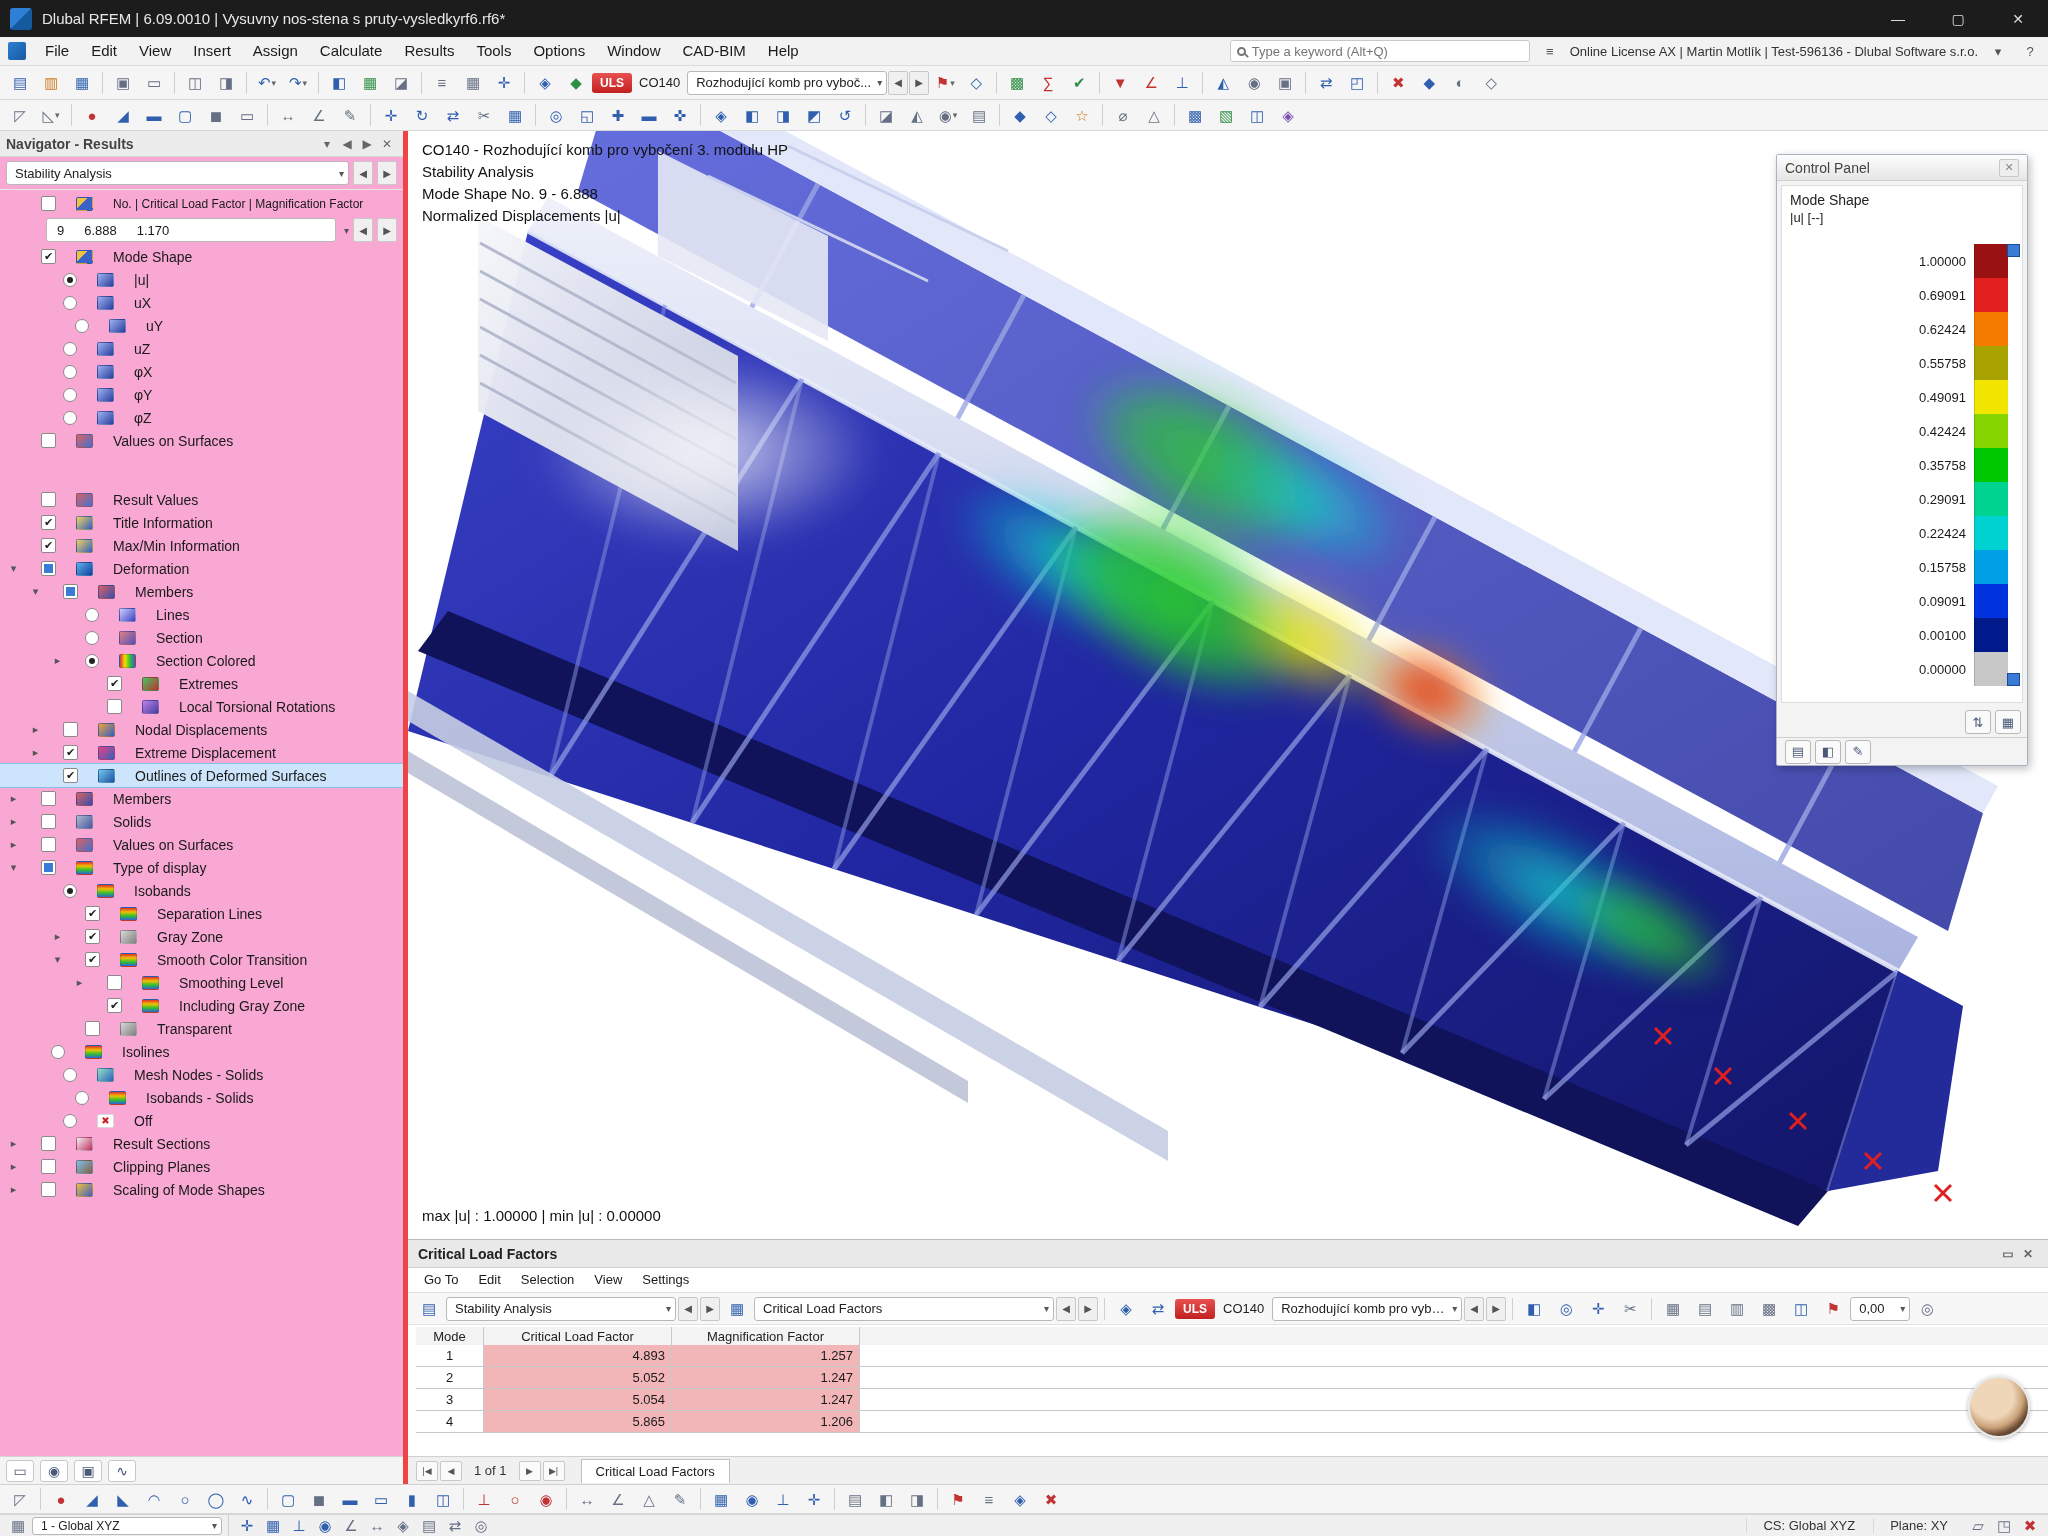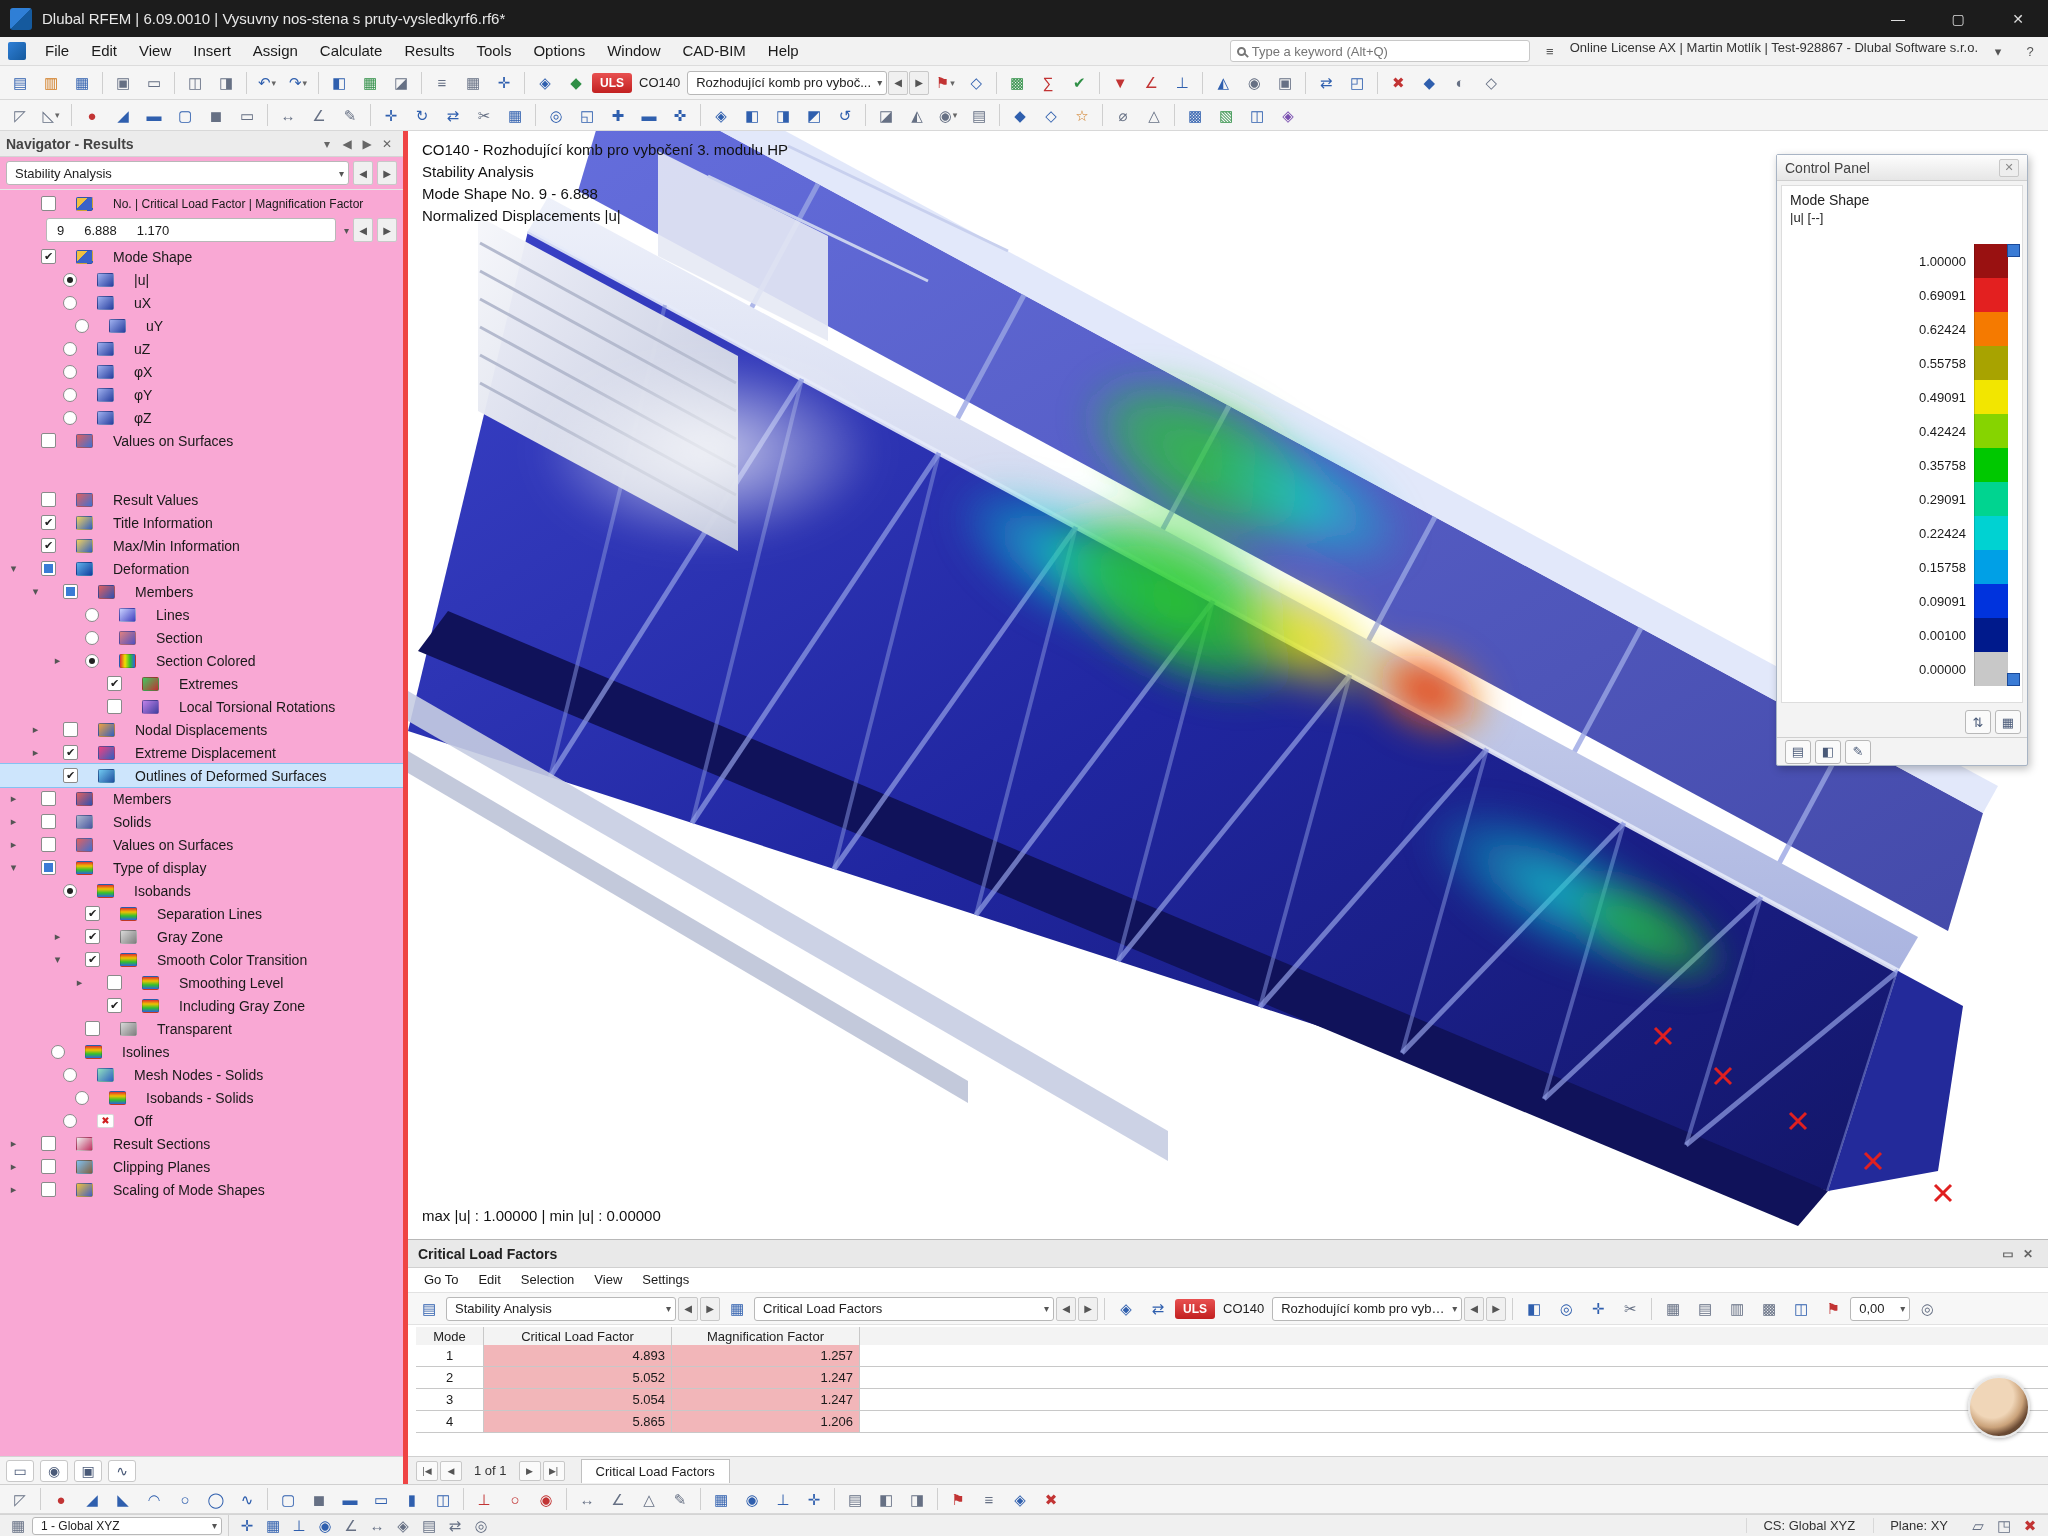--- a/index.html
+++ b/index.html
@@ -8,21 +8,21 @@
 
 .titlebar{height:37px;background:#1c1c1c;color:#e8e8e8;display:flex;align-items:center;padding:0 0 0 10px;flex:none}
 .logo{width:22px;height:22px;background:linear-gradient(135deg,#2f7fd6 50%,#155a9e 50%);border-radius:3px;margin-right:10px;flex:none}
 .tb-title{font-size:15px;white-space:nowrap}
 .win-ctrls{margin-left:auto;display:flex;height:100%}
 .win-btn{width:60px;display:flex;align-items:center;justify-content:center;font-size:14px;color:#ddd}
 
 .menubar{height:29px;background:#f2f2f2;border-bottom:1px solid #dcdcdc;display:flex;align-items:center;padding:0 6px;flex:none}
 .app-ico{width:18px;height:18px;background:linear-gradient(135deg,#2f7fd6,#155a9e);border-radius:2px;margin:0 8px 0 2px;flex:none}
 .menu-item{padding:0 11px;font-size:15px;line-height:28px;color:#1a1a1a;white-space:nowrap;cursor:default}
-.search-wrap{margin-left:auto;display:flex;gap:8px}
+.search-wrap{margin-left:auto;display:flex;align-items:center;gap:8px}
 .searchbox{width:300px;height:22px;background:#fff;border:1px solid #c8c8c8;border-radius:3px;display:flex;align-items:center;padding:0 6px;gap:6px}
 .mag{width:9px;height:9px;border:2px solid #777;border-radius:50%;position:relative;flex:none}
 .mag::after{content:"";position:absolute;width:6px;height:2px;background:#777;transform:rotate(45deg);right:-5px;bottom:-2px}
 .searchbox input{border:none;outline:none;flex:1;font-size:13px;font-family:"Liberation Sans",sans-serif;color:#444;background:transparent}
 .license{font-size:13px;color:#333;white-space:nowrap}
 .mb-ico{width:24px;height:22px;display:flex;align-items:center;justify-content:center;color:#555;font-size:13px}
 
 .tbar{background:#f5f5f5;border-bottom:1px solid #d8d8d8;display:flex;align-items:center;padding:0 5px;gap:1px;flex:none;overflow:hidden}
 .tb1{height:34px}.tb2{height:31px}.tb3{height:30px;border-top:1px solid #d0d0d0}
 .ibtn{min-width:30px;height:26px;display:flex;align-items:center;justify-content:center;border:1px solid transparent;border-radius:3px;gap:1px;cursor:default}
@@ -166,21 +166,21 @@
         <span class="menu-item">Window</span>
         <span class="menu-item">CAD-BIM</span>
         <span class="menu-item">Help</span>
       </span>
     <span class="search-wrap">
       <span class="searchbox">
         <span class="mag"></span>
         <input placeholder="Type a keyword (Alt+Q)" style="">
       </span>
       <span class="mb-ico">≡</span>
-      <span class="license">Online License AX | Martin Motlík | Test-928867 - Dlubal Software s.r.o.</span>
+      <span class="license">Online License AX | Martin Motlík | Test-596136 - Dlubal Software s.r.o.</span>
       <span class="mb-ico">▾</span>
       <span class="mb-ico">?</span>
     </span>
   </div>
 
   <div class="tbar tb1" id="tb1">
       <span class="ibtn c1">
         <span class="ig">▤</span>
       </span>
       <span class="ibtn c4">

